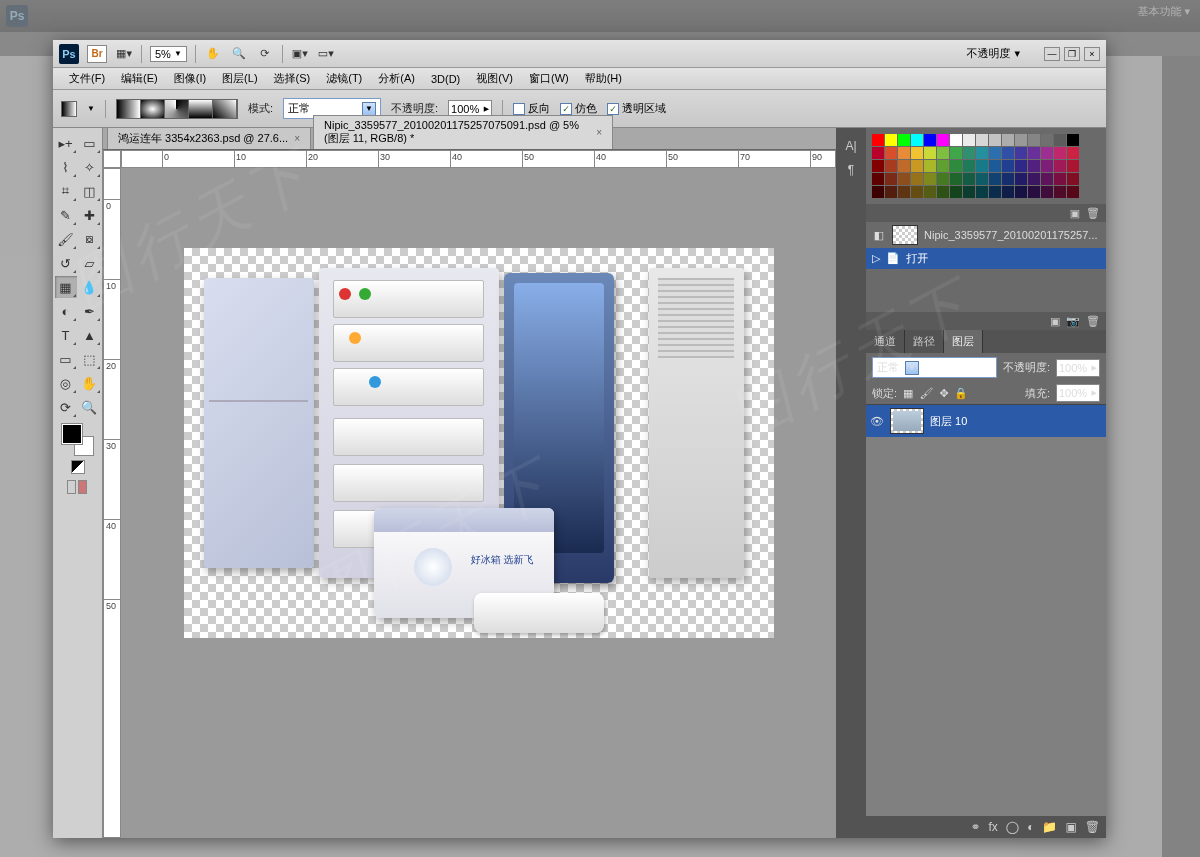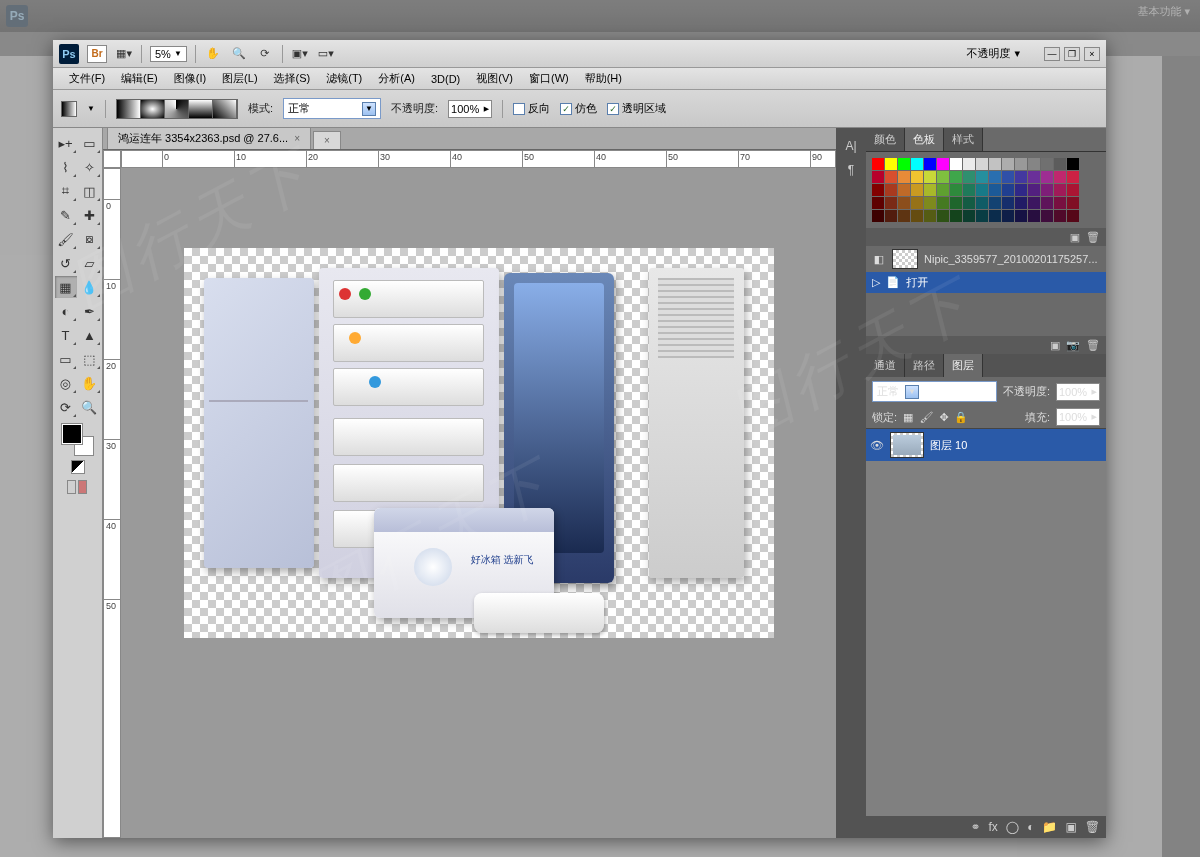--- a/index.html
+++ b/index.html
@@ -251,20 +251,21 @@
         </div>
     </div>
 
     <div class="canvas-area">
       <div class="doctabs">
         <div class="doctab">
             <span>鸿运连年 3354x2363.psd @ 27.6...</span>
             <span class="x">×</span>
           </div>
         <div class="doctab active">
+            <span>Nipic_3359577_20100201175257075091.psd @ 5% (图层 11, RGB/8) *</span>
             <span class="x">×</span>
           </div>
       </div>
       <div class="ruler-row">
         <div class="ruler-corner"></div>
         <div class="ruler-h" id="rulerH">
             <div class="tick" style="left: 40px;"></div>
             <div class="num" style="left: 42px;">0</div>
             <div class="tick" style="left: 112px;"></div>
             <div class="num" style="left: 114px;">10</div>
@@ -332,25 +333,20 @@
       </div>
     </div>
 
     <div class="sidecol">
       <div>A|</div>
       <div>¶</div>
     </div>
 
     <div class="panels">
 
-      <div class="phead">
-        <div class="ptab">颜色</div>
-        <div class="ptab active">色板</div>
-        <div class="ptab">样式</div>
-      </div>
       <div class="swatches" id="swatchGrid">
           <div class="sw" style="background: rgb(255, 0, 0);"></div>
           <div class="sw" style="background: rgb(255, 255, 0);"></div>
           <div class="sw" style="background: rgb(0, 255, 0);"></div>
           <div class="sw" style="background: rgb(0, 255, 255);"></div>
           <div class="sw" style="background: rgb(0, 0, 255);"></div>
           <div class="sw" style="background: rgb(255, 0, 255);"></div>
           <div class="sw" style="background: rgb(255, 255, 255);"></div>
           <div class="sw" style="background: rgb(235, 235, 235);"></div>
           <div class="sw" style="background: rgb(214, 214, 214);"></div>

